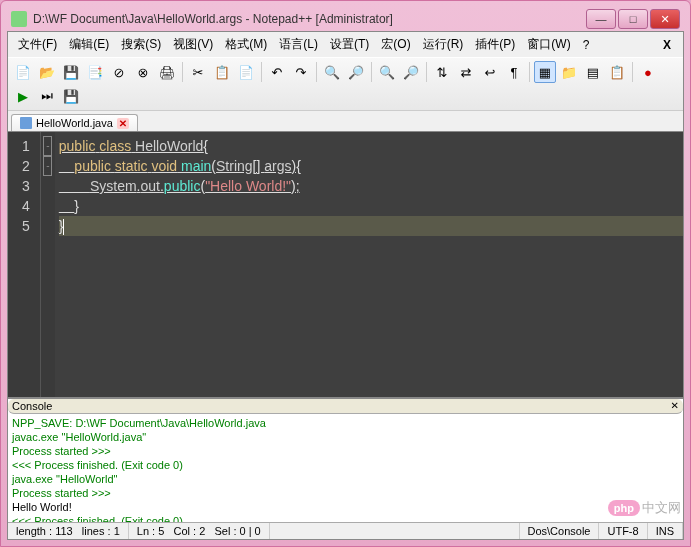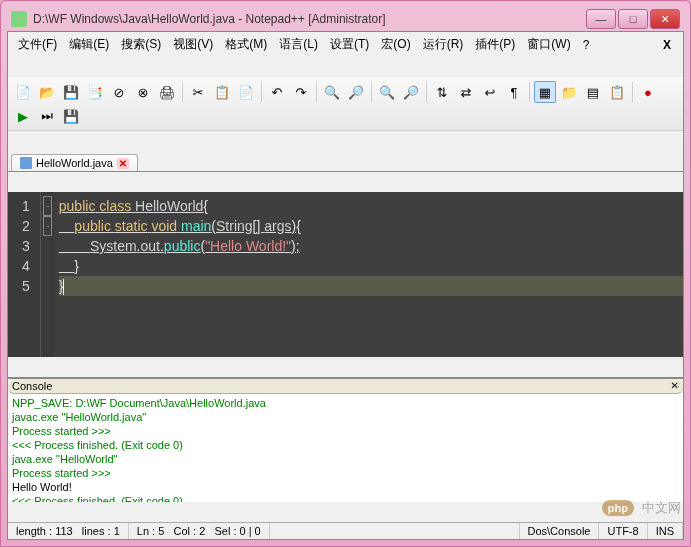--- a/index.html
+++ b/index.html
@@ -7,21 +7,21 @@
 
 .window-frame { width: 691px; height: 547px; border: 1px solid #d070a0; background: linear-gradient(#f0c0d8, #e8a8c8); padding: 6px; border-radius: 6px 6px 0 0; }
 
 .titlebar { height: 24px; display: flex; align-items: center; padding: 0 4px; color: #333; font-size: 12px; }
 .title-icon { width: 16px; height: 16px; background: #7fd67f; border-radius: 2px; margin-right: 6px; }
 .title-text { flex: 1; }
 .win-controls { display: flex; gap: 2px; }
 .win-btn { width: 30px; height: 20px; border: 1px solid #b06090; background: linear-gradient(#f5d5e5,#e5a5c5); border-radius: 3px; display: flex; align-items: center; justify-content: center; font-size: 11px; cursor: pointer; }
 .win-btn.close { background: linear-gradient(#e86060,#c83030); color: #fff; }
 
-.inner { background: #f0f0f0; border: 1px solid #888; height: calc(100% - 24px); display: flex; flex-direction: column; gap: 20px; }
+.inner { background: #f0f0f0; border: 1px solid #888; height: calc(100% - 24px); display: flex; flex-direction: column; }
 
 .menubar { background: #f0f0f0; display: flex; padding: 2px 4px; font-size: 12px; align-items: center; }
 .menubar span { padding: 2px 6px; cursor: pointer; }
 .menubar .flex-spacer { flex: 1; }
 .menubar .x-btn { padding: 2px 8px; font-weight: bold; }
 
 .toolbar { background: linear-gradient(#f8f8f8,#e8e8e8); border-top: 1px solid #fff; border-bottom: 1px solid #ccc; padding: 3px 4px; display: flex; gap: 2px; align-items: center; flex-wrap: wrap; }
 .tbtn { width: 22px; height: 22px; border: 1px solid transparent; border-radius: 2px; display: flex; align-items: center; justify-content: center; cursor: pointer; font-size: 13px; }
 .tsep { width: 1px; height: 20px; background: #ccc; margin: 0 2px; }
 
@@ -53,30 +53,30 @@
 .console-body { font-family: "Courier New", monospace; font-size: 11px; padding: 2px 4px; height: 108px; overflow: auto; }
 .console-body div { line-height: 14px; }
 .c-green { color: #008000; }
 .c-black { color: #000; }
 
 .statusbar { background: #f0f0f0; border-top: 1px solid #aaa; display: flex; font-size: 11px; }
 .sb-cell { border-right: 1px solid #ccc; padding: 2px 8px; }
 .sb-flex { flex: 1; }
 
 .watermark { position: absolute; right: 10px; bottom: 30px; opacity: 0.5; font-size: 13px; color: #666; pointer-events: none; }
-.watermark .php-logo { display: inline-block; background: #a16207; color: #fff; padding: 2px 6px; border-radius: 10px; font-weight: bold; font-size: 11px; margin-right: 8px; }
+.watermark .php-logo { display: inline-block; background: #ec4899; color: #fff; padding: 2px 6px; border-radius: 10px; font-weight: bold; font-size: 11px; margin-right: 2px; }
 </style>
 </head>
 <body>
 
 <div class="window-frame">
 
   <div class="titlebar">
     <div class="title-icon"></div>
-    <div class="title-text">D:\WF Windows\Java\HelloWorld.java - Notepad++ [Administrator]</div>
+    <div class="title-text">D:\WF Document\Java\HelloWorld.args - Notepad++ [Administrator]</div>
     <div class="win-controls">
       <div class="win-btn">—</div>
       <div class="win-btn">□</div>
       <div class="win-btn close">✕</div>
     </div>
   </div>
 
   <div class="inner">
 
     <div class="menubar">

